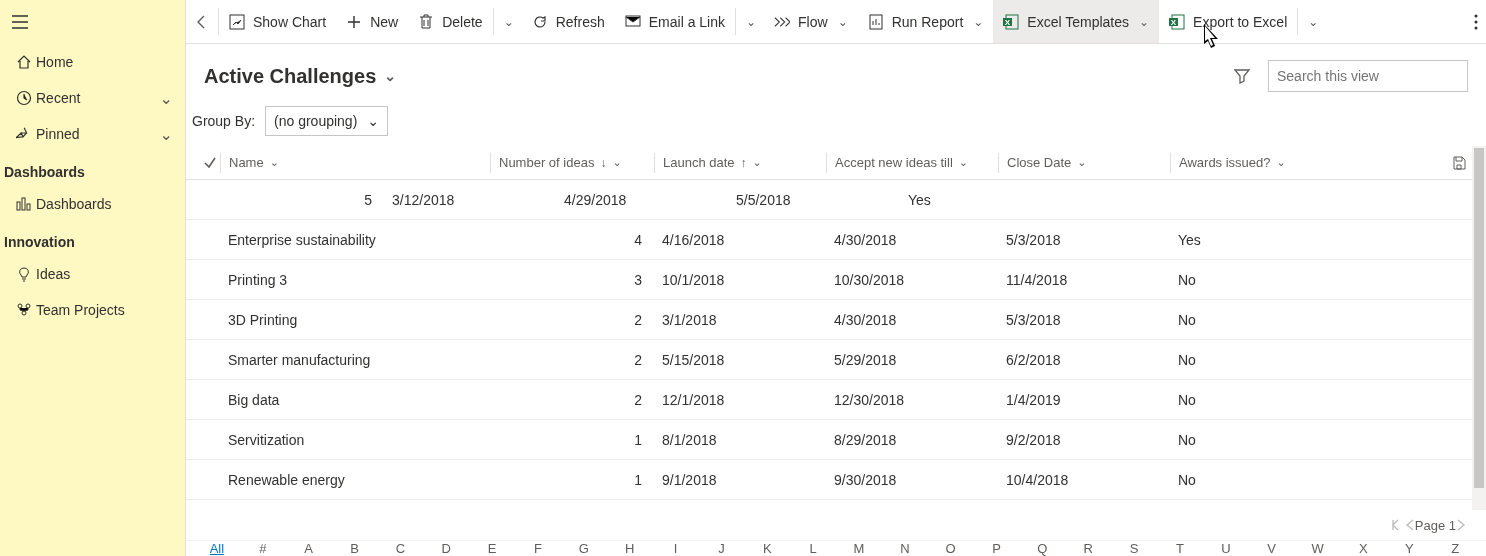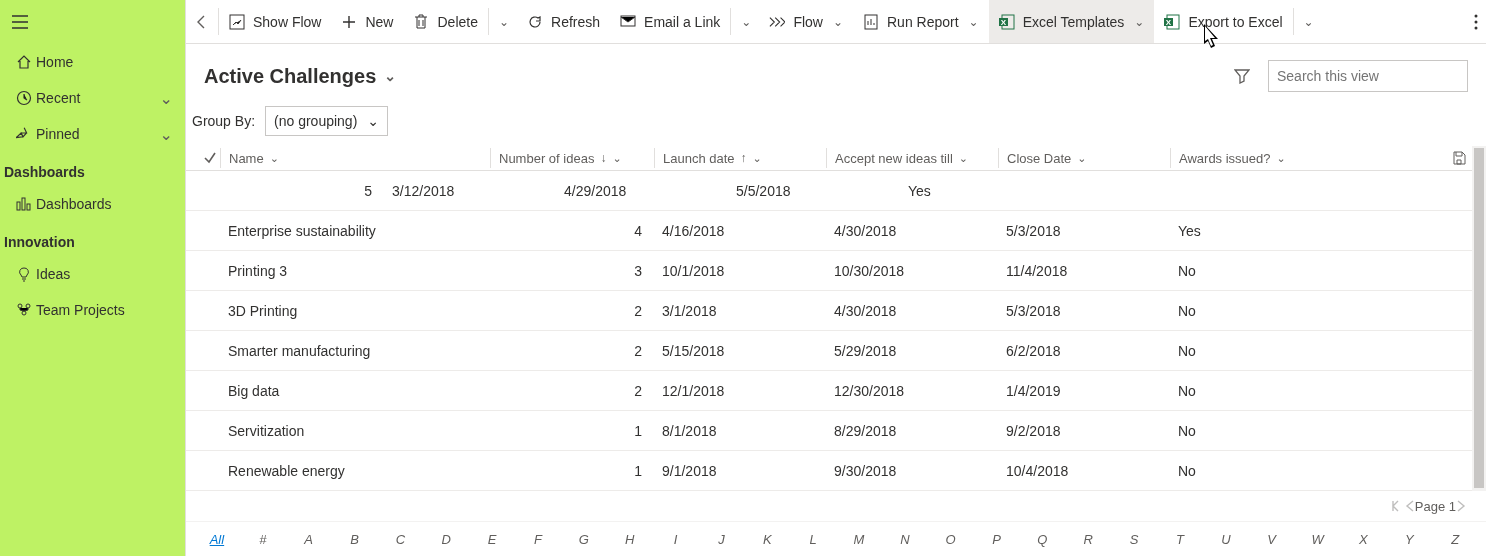--- a/index.html
+++ b/index.html
@@ -12,21 +12,21 @@
     height: 556px;
     overflow: hidden;
     position: relative;
   }
   
   .sidebar {
     position: absolute;
     left: 0; top: 0; bottom: 0;
     width: 186px;
     border-right: 1px solid #e1dfdd;
-    background: #bef264;
+    background: #fef9c3;
   }
   .sidebar .ham {
     height: 44px;
     display: flex;
     align-items: center;
     padding-left: 12px;
   }
   .sidebar .nav-item {
     height: 36px;
     display: flex;
@@ -174,29 +174,28 @@
   .pager {
     height: 30px;
     display: flex;
     align-items: center;
     justify-content: flex-end;
     padding: 0 20px;
     font-size: 13px;
     color:#605e5c;
   }
   .alpha {
-    height: 35px;
+    height: 16px;
     display: flex;
     align-items: center;
     gap: 0;
     padding: 0 8px;
     font-size: 13px;
     color:#605e5c;
     border-top: 1px solid #f3f2f1;
-    font-style: italic;
   }
   .alpha span {
     flex: 1;
     text-align: center;
     cursor: pointer;
   }
   .alpha span.sel { color:#0078d4; text-decoration: underline; }
   
   .cursor {
     position: absolute;
@@ -287,21 +286,21 @@
         </svg>
     </div>
     <div class="sep"></div>
     <div class="cmd">
       <span class="ico">
           <svg width="16" height="16" viewBox="0 0 16 16">
             <rect x="1" y="1" width="14" height="14" fill="none" stroke="#323130"></rect>
             <path stroke="#323130" d="M4 11l3-3 2 2 3-4"></path>
           </svg>
         </span>
-      <span>Show Flow</span>
+      <span>Show Chart</span>
     </div>
     <div class="cmd">
       <span class="ico">
           <svg width="14" height="14" viewBox="0 0 14 14">
             <path stroke="#323130" stroke-width="1.4" d="M7 1v12M1 7h12"></path>
           </svg>
         </span>
       <span>New</span>
     </div>
     <div class="cmd">

